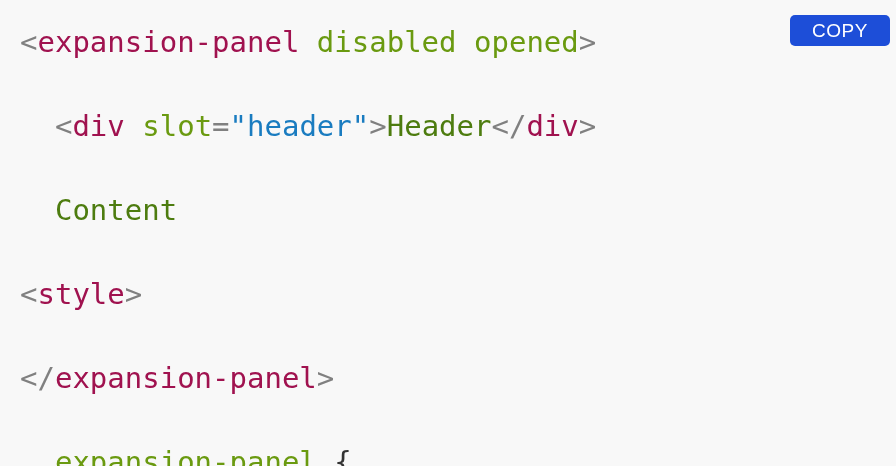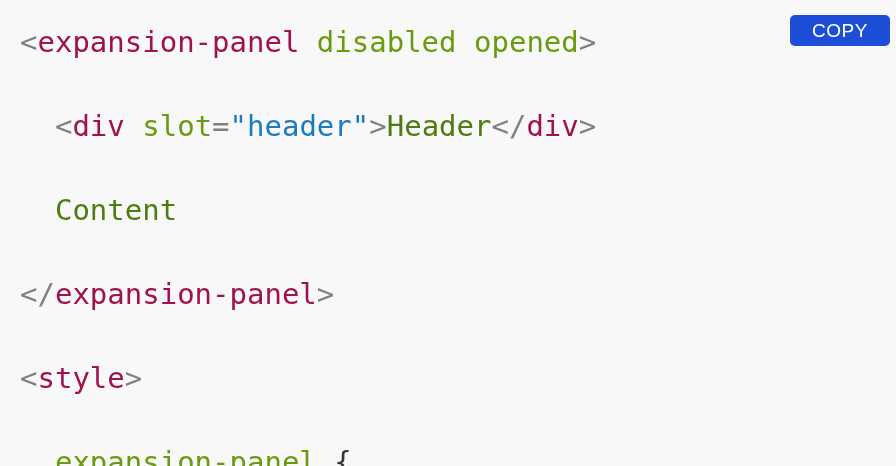--- a/index.html
+++ b/index.html
@@ -76,21 +76,21 @@
 </head>
 <body>
 
 <div id="code-viewer">
 
   <button id="copy-button">COPY</button>
 
   <pre id="code-block"><code id="code-lines"><span class="code-line"><span class="tok-punct">&lt;</span><span class="tok-tag">expansion-panel</span><span class="tok-plain"> </span><span class="tok-attr">disabled</span><span class="tok-plain"> </span><span class="tok-attr">opened</span><span class="tok-punct">&gt;</span></span>
 <span class="code-line"><span class="tok-plain">  </span><span class="tok-punct">&lt;</span><span class="tok-tag">div</span><span class="tok-plain"> </span><span class="tok-attr">slot</span><span class="tok-punct">=</span><span class="tok-string">"header"</span><span class="tok-punct">&gt;</span><span class="tok-text">Header</span><span class="tok-punct">&lt;/</span><span class="tok-tag">div</span><span class="tok-punct">&gt;</span></span>
 <span class="code-line"><span class="tok-plain">  </span><span class="tok-text">Content</span></span>
+<span class="code-line"><span class="tok-punct">&lt;</span><span class="tok-tag">style</span><span class="tok-punct">&gt;</span></span>
 <span class="code-line"><span class="tok-punct">&lt;/</span><span class="tok-tag">expansion-panel</span><span class="tok-punct">&gt;</span></span>
-<span class="code-line"><span class="tok-punct">&lt;</span><span class="tok-tag">style</span><span class="tok-punct">&gt;</span></span>
 <span class="code-line"><span class="tok-plain">  </span><span class="tok-selector">expansion-panel</span><span class="tok-plain"> </span><span class="tok-brace">{</span></span>
 
 
 
 </code></pre>
 
 </div>
 
 </body></html>

